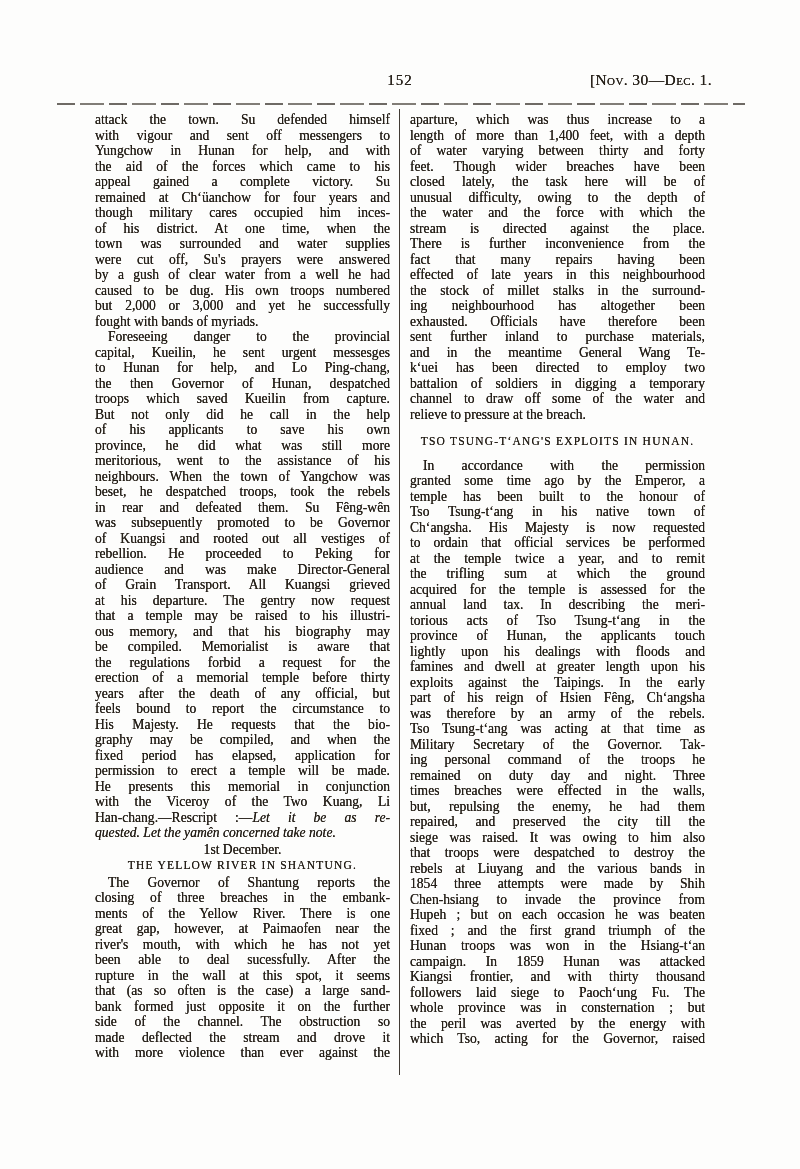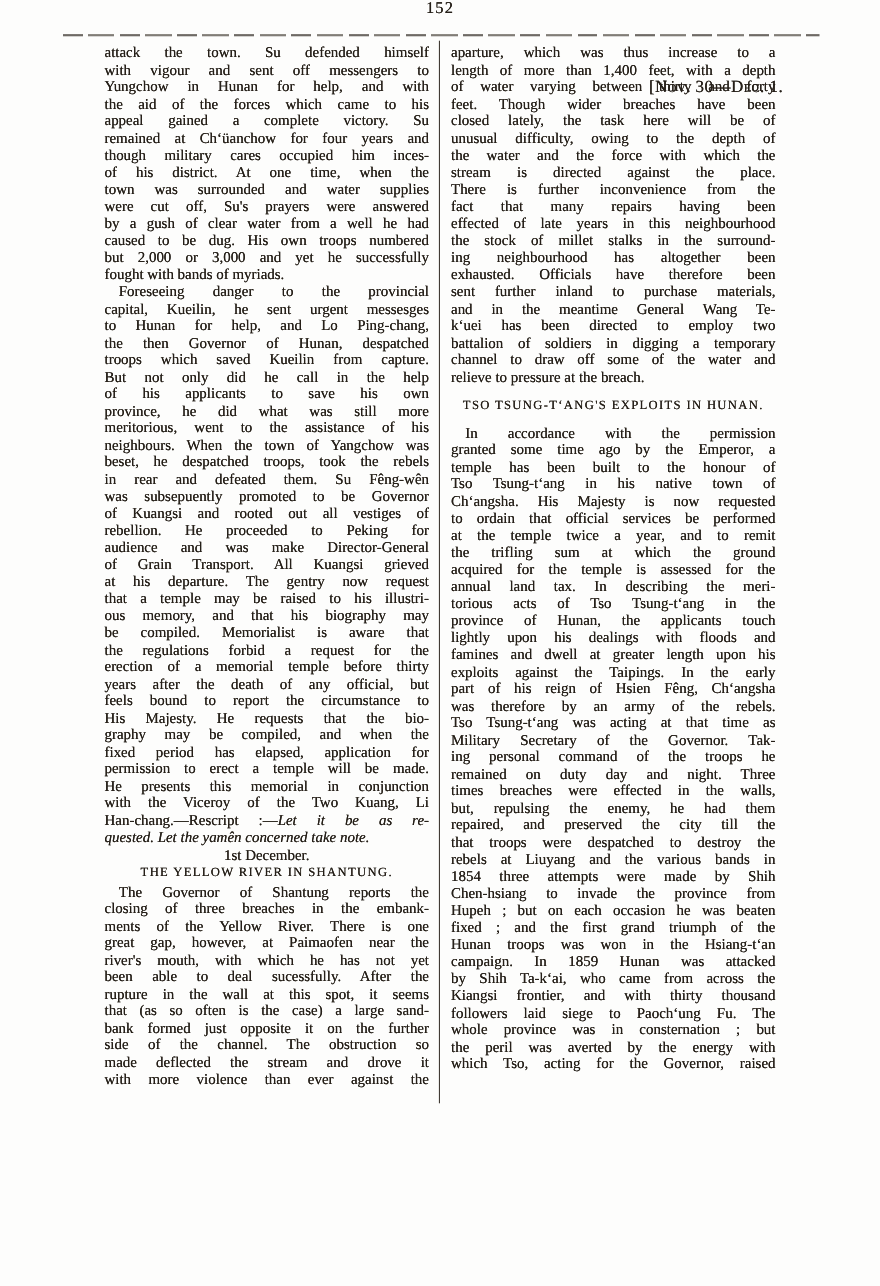--- a/index.html
+++ b/index.html
@@ -8,21 +8,21 @@
     background: #fdfdfc;
     font-family: "Liberation Serif", "DejaVu Serif", serif;
     color: #262019;
   }
   .page {
     position: relative;
     width: 800px; height: 1169px;
     overflow: hidden;
     text-shadow: 0 0 0.35px currentColor; 
   }
-  .header { position: relative; height: 20px; }
+  .header { position: relative; padding-top: 72px; height: 20px; }
   .page-number {
     text-align: center; font-size: 15px; letter-spacing: 1px;
   }
   .issue-date {
     position: absolute; top: 71px; right: 88px;
     font-size: 15.5px; font-variant: small-caps; letter-spacing: 0.4px;
   }
   .header-rule {
     margin: 11px 55px 0 57px; height: 2px;
     background: repeating-linear-gradient(90deg,
@@ -164,29 +164,29 @@
         <div class="line">exploits against the Taipings.  In the early</div>
         <div class="line">part of his reign of Hsien Fêng, Ch‘angsha</div>
         <div class="line">was therefore by an army of the rebels.</div>
         <div class="line">Tso Tsung-t‘ang was acting at that time as</div>
         <div class="line">Military Secretary of the Governor.  Tak-</div>
         <div class="line">ing personal command of the troops he</div>
         <div class="line">remained on duty day and night.  Three</div>
         <div class="line">times breaches were effected in the walls,</div>
         <div class="line">but, repulsing the enemy, he had them</div>
         <div class="line">repaired, and preserved the city till the</div>
+        <div class="line">siege was raised.  It was owing to him also</div>
         <div class="line">that troops were despatched to destroy the</div>
         <div class="line">rebels at Liuyang and the various bands in</div>
         <div class="line">1854 three attempts were made by Shih</div>
         <div class="line">Chen-hsiang to invade the province from</div>
         <div class="line">Hupeh ; but on each occasion he was beaten</div>
         <div class="line">fixed ; and the first grand triumph of the</div>
         <div class="line">Hunan troops was won in the Hsiang-t‘an</div>
         <div class="line">campaign.  In 1859 Hunan was attacked</div>
-        <div class="line">by Shih Ta-k‘ai, who came from across the</div>
         <div class="line">Kiangsi frontier, and with thirty thousand</div>
         <div class="line">followers laid siege to Paoch‘ung Fu.  The</div>
         <div class="line">whole province was in consternation ; but</div>
         <div class="line">the peril was averted by the energy with</div>
         <div class="line">which Tso, acting for the Governor, raised</div>
       </div>
   </div>
 </div>
 
 </body></html>

